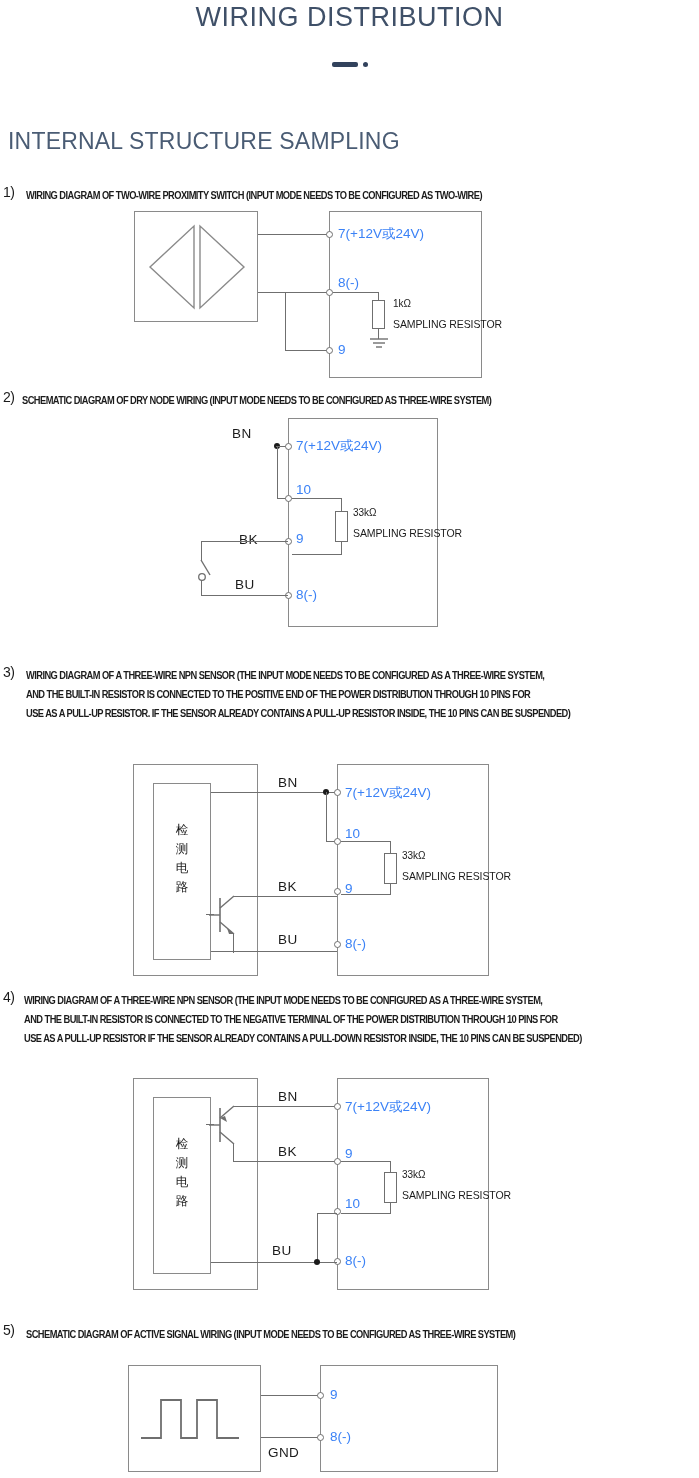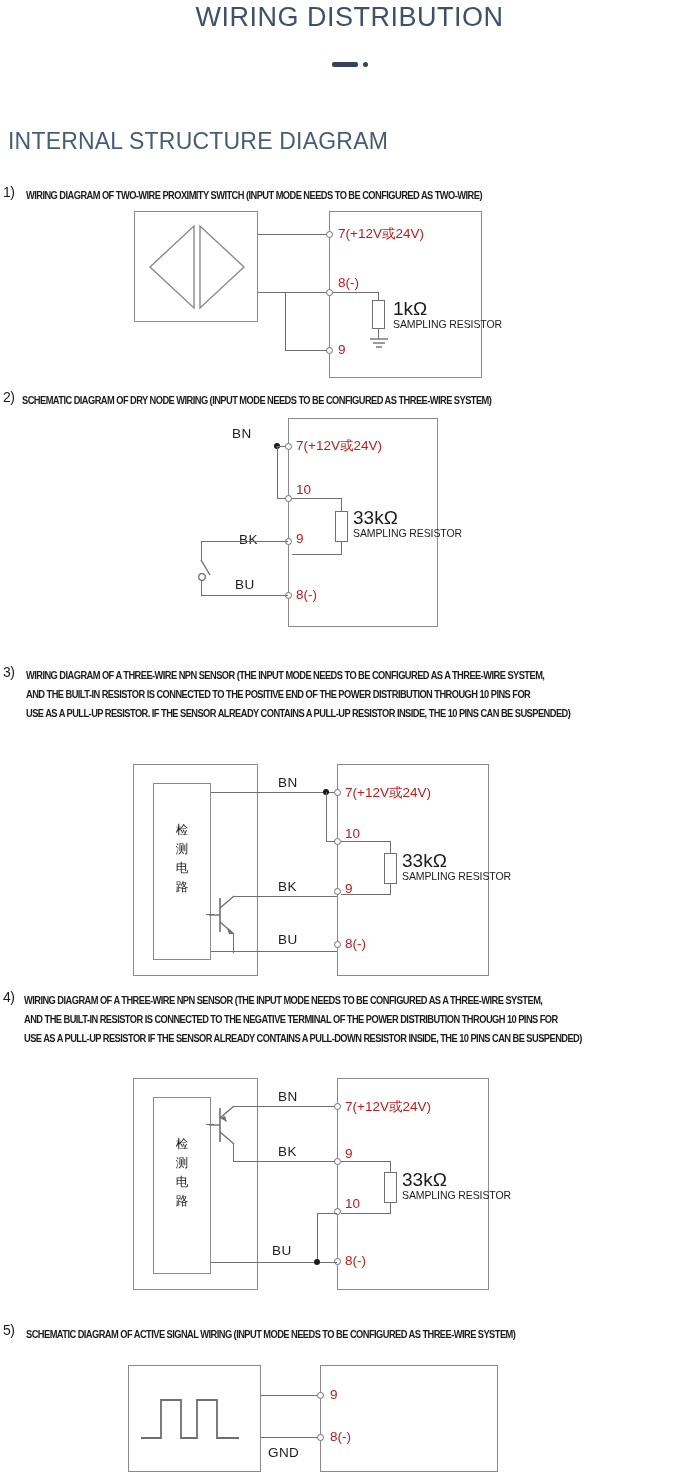--- a/index.html
+++ b/index.html
@@ -98,38 +98,38 @@
   }
   .node-dot {
     position: absolute;
     width: 6px; height: 6px;
     border-radius: 50%;
     background: #1b1b1b;
   }
   .pin-label {
     position: absolute;
     font-size: 13.5px;
-    color: #b91c1c;
+    color: #3b82f6;
     white-space: nowrap;
     font-family: "Liberation Sans", sans-serif;
   }
   .wire-label {
     position: absolute;
     font-size: 13.5px;
     color: #1b1b1b;
     letter-spacing: 0.4px;
   }
   .resistor {
     position: absolute;
     border: 1.4px solid #6f6f6f;
     background: #ffffff;
   }
   .res-value {
     position: absolute;
-    font-size: 19px;
+    font-size: 10px;
     color: #1b1b1b;
     white-space: nowrap;
   }
   .res-caption {
     position: absolute;
     font-size: 10.5px;
     color: #1b1b1b;
     white-space: nowrap;
     letter-spacing: -0.1px;
   }
@@ -147,21 +147,21 @@
 </head>
 <body>
 
 <div class="page-title">WIRING DISTRIBUTION</div>
 
 <div class="divider">
   <div class="divider-bar"></div>
   <div class="divider-dot"></div>
 </div>
 
-<div class="section-title">INTERNAL STRUCTURE DIAGRAM</div>
+<div class="section-title">INTERNAL STRUCTURE SAMPLING</div>
 
 <div class="caption-num" style="left:3px; top:184px;">1)</div>
 <div class="caption" style="left:26px; top:186px; width:680px;">WIRING DIAGRAM OF TWO-WIRE PROXIMITY SWITCH (INPUT MODE NEEDS TO BE CONFIGURED AS TWO-WIRE)</div>
 
 <div class="diagram" style="left:0; top:0;">
 
   <div class="box" style="left:134px; top:211px; width:124px; height:111px;"></div>
 
   <svg style="position:absolute; left:147px; top:224px;" width="100" height="86" viewBox="0 0 100 86">
     <polygon points="47,2 47,84 3,43" fill="none" stroke="#8a8a8a" stroke-width="1.4"></polygon>

